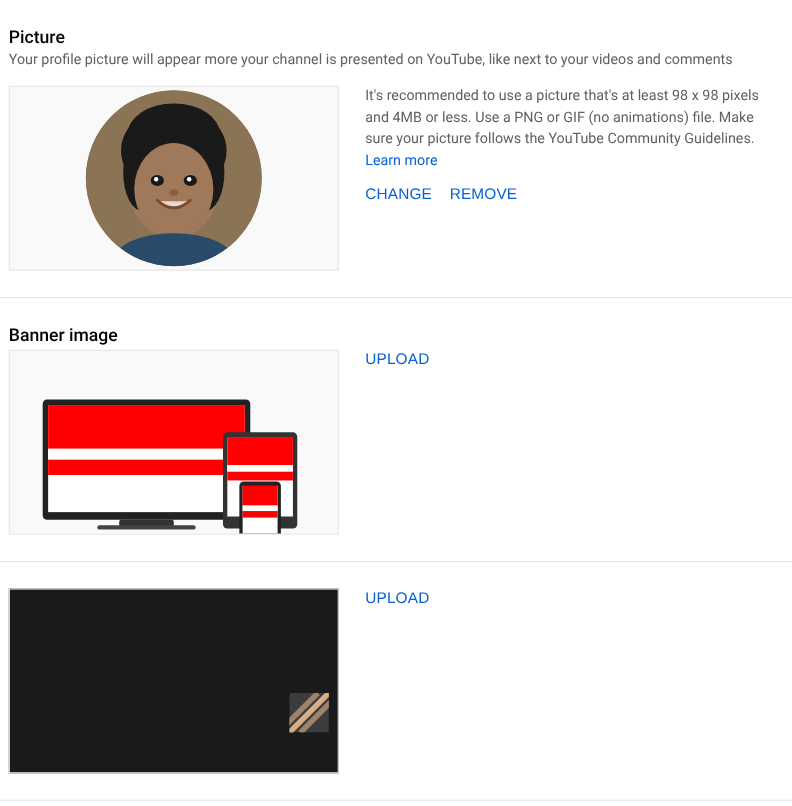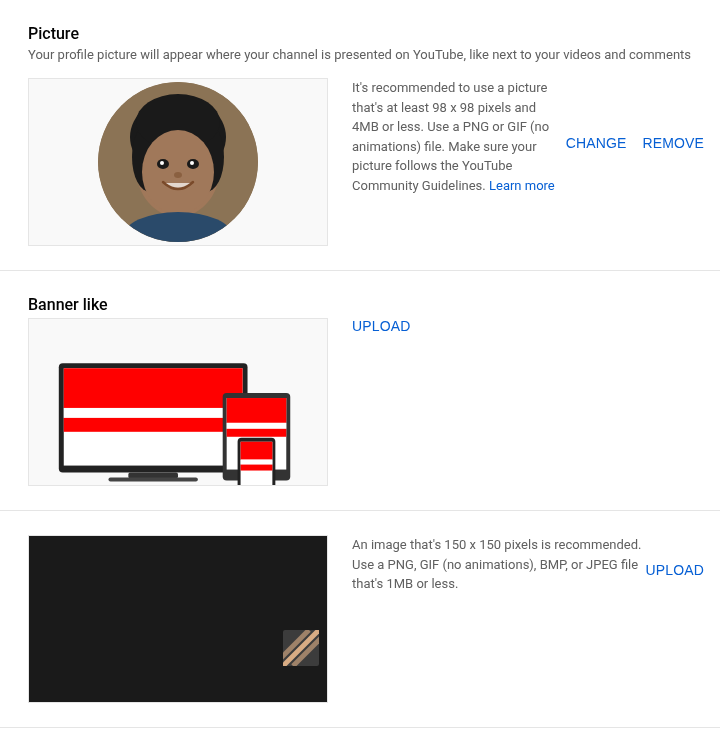--- a/index.html
+++ b/index.html
@@ -6,21 +6,21 @@
     body {
       font-family: Roboto, Arial, sans-serif;
       font-size: 14px;
       color: #030303;
       background: #fff;
       width: 720px;
       min-height: 733px;
     }
 
     .section {
-      padding: 24px 16px 24px 28px;
+      padding: 24px 16px 24px 8px;
       border-bottom: 1px solid #e5e5e5;
     }
 
     .section-title {
       font-size: 16px;
       font-weight: 500;
       margin-bottom: 4px;
       color: #030303;
     }
 
@@ -62,21 +62,21 @@
 
     
     .profile-svg {
       width: 160px;
       height: 160px;
     }
 
     .info-panel {
       flex: 1;
       display: flex;
-      flex-direction: row;
+      flex-direction: column;
     }
 
     .info-text {
       font-size: 13px;
       color: #606060;
       line-height: 1.5;
       margin-bottom: 12px;
     }
 
     .info-text a, .link {
@@ -134,21 +134,21 @@
       right: 8px;
       width: 36px;
       height: 36px;
     }
   </style>
 </head>
 <body>
 
 <div class="section">
   <div class="section-title">Picture</div>
-  <div class="section-subtitle">Your profile picture will appear where your channel is presented on YouTube, like next to your videos and comments</div>
+  <div class="section-subtitle">Your profile picture will appear more your channel is presented on YouTube, like next to your videos and comments</div>
   <div class="section-content">
     <div class="image-preview">
       <div class="profile-pic">
 
         <svg class="profile-svg" viewBox="0 0 160 160">
           <circle cx="80" cy="80" r="80" fill="#8B7355"></circle>
 
           <ellipse cx="80" cy="85" rx="42" ry="50" fill="#A0785A"></ellipse>
 
           <ellipse cx="80" cy="55" rx="48" ry="40" fill="#1a1a1a"></ellipse>
@@ -181,21 +181,21 @@
       </div>
       <div class="action-buttons">
         <button class="btn-action">CHANGE</button>
         <button class="btn-action">REMOVE</button>
       </div>
     </div>
   </div>
 </div>
 
 <div class="section">
-  <div class="section-title">Banner like</div>
+  <div class="section-title">Banner image</div>
   <div class="section-content">
     <div class="banner-preview">
 
       <svg viewBox="0 0 300 168" width="300" height="168">
         <rect width="300" height="168" fill="#f9f9f9"></rect>
 
         <rect x="30" y="45" width="190" height="110" rx="4" fill="#222"></rect>
         <rect x="35" y="50" width="180" height="98" fill="#fff"></rect>
 
         <rect x="35" y="50" width="180" height="40" fill="#ff0000"></rect>
@@ -239,19 +239,18 @@
 
           <rect width="36" height="36" fill="rgba(255,255,255,0.15)" rx="2"></rect>
           <line x1="0" y1="36" x2="36" y2="0" stroke="rgba(255,200,150,0.8)" stroke-width="5"></line>
           <line x1="-10" y1="36" x2="26" y2="0" stroke="rgba(255,200,150,0.5)" stroke-width="5"></line>
           <line x1="10" y1="36" x2="46" y2="0" stroke="rgba(255,200,150,0.5)" stroke-width="5"></line>
         </svg>
       </div>
 
     </div>
     <div class="info-panel">
-      <div class="info-text">An image that's 150 x 150 pixels is recommended. Use a PNG, GIF (no animations), BMP, or JPEG file that's 1MB or less.</div>
       <div class="action-buttons">
         <button class="btn-action">UPLOAD</button>
       </div>
     </div>
   </div>
 </div>
 
 </body></html>

